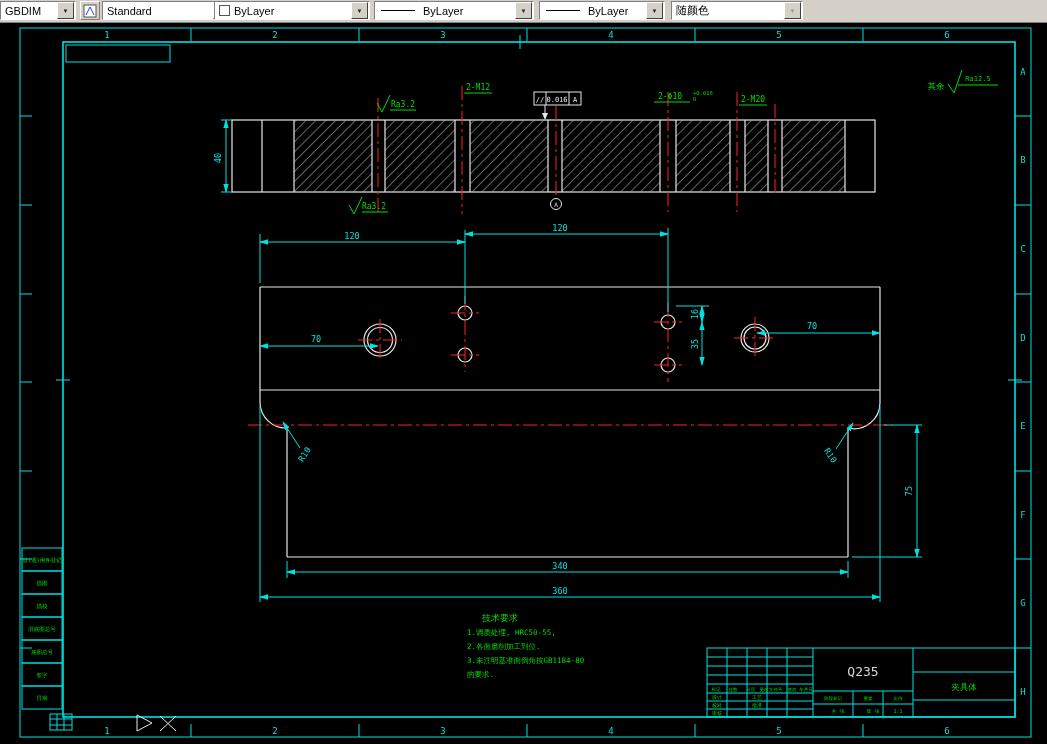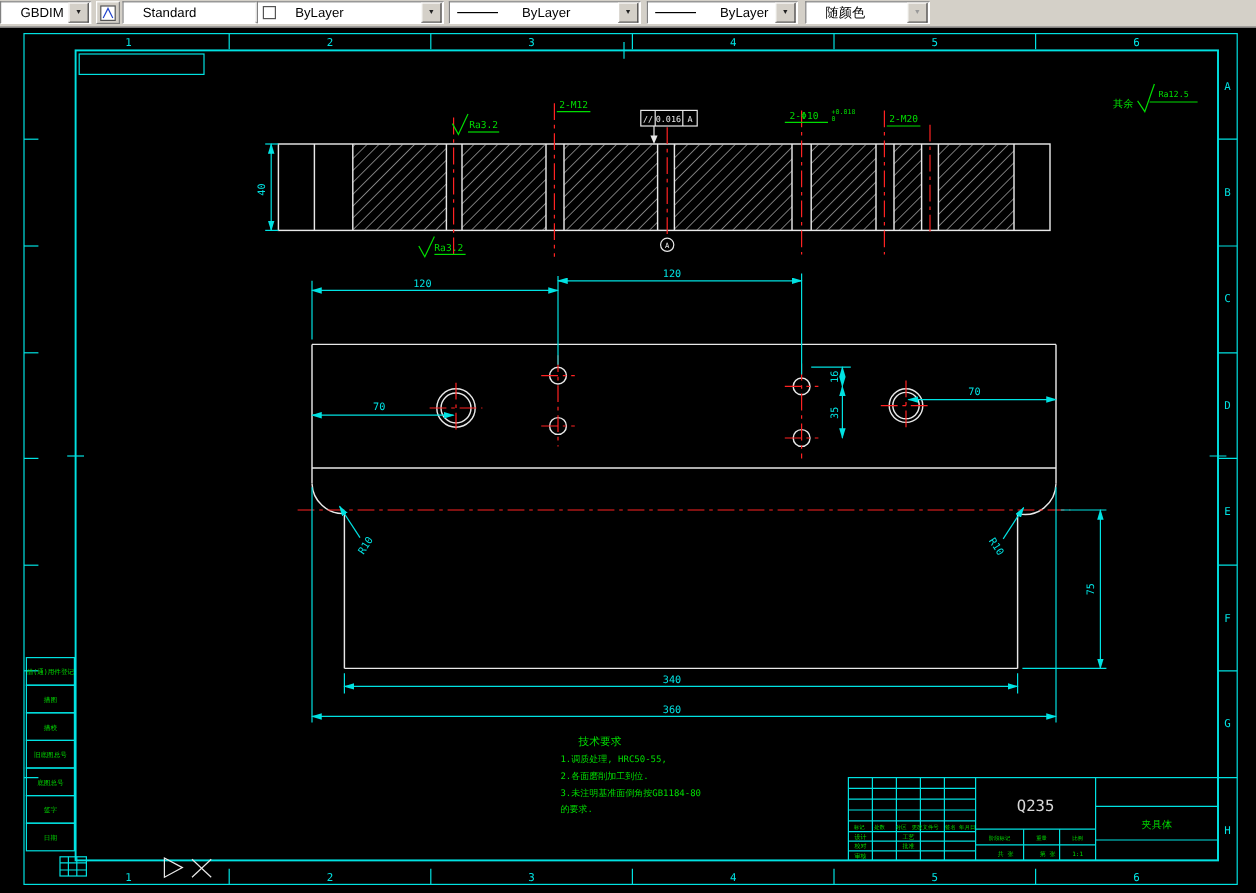--- a/index.html
+++ b/index.html
@@ -4,21 +4,21 @@
 <style>
   html,body{margin:0;padding:0;background:#000;}
   .app{position:relative;width:1047px;height:744px;background:#000;overflow:hidden;
        font-family:"Liberation Sans",sans-serif;}
   
   .toolbar{position:absolute;top:0;left:0;width:1047px;height:22px;background:#d4d0c8;
            border-bottom:1px solid #808080;z-index:5;}
   .combo{position:absolute;top:1px;height:19px;background:#fff;
          border:1px solid;border-color:#808080 #fff #fff #808080;
          display:flex;align-items:center;overflow:hidden;box-sizing:border-box;}
-  .combo .txt{font-size:11px;color:#000;padding-left:16px;white-space:nowrap;flex:1;}
+  .combo .txt{font-size:11px;color:#000;padding-left:4px;white-space:nowrap;flex:1;}
   .combo .btn{width:15px;height:15px;margin-right:1px;background:#d4d0c8;flex:none;
               border:1px solid;border-color:#fff #404040 #404040 #fff;
               display:flex;align-items:center;justify-content:center;
               font-size:6px;color:#222;}
   .combo.disabled .btn{color:#999;}
   .swatch{width:9px;height:9px;border:1px solid #555;background:#fff;margin-left:4px;flex:none;}
   .linesample{width:34px;height:0;border-top:1px solid #000;margin:0 4px 0 6px;flex:none;}
   .tbbtn{position:absolute;top:1px;width:20px;height:19px;background:#d4d0c8;box-sizing:border-box;
          border:1px solid;border-color:#fff #808080 #808080 #fff;
          display:flex;align-items:center;justify-content:center;}
@@ -373,18 +373,18 @@
       <span class="txt">ByLayer</span>
       <span class="btn">▼</span>
     </div>
 
     <div class="combo" style="left:539px;width:126px">
       <span class="linesample"></span>
       <span class="txt">ByLayer</span>
       <span class="btn">▼</span>
     </div>
 
-    <div class="combo disabled" style="left:671px;width:104px">
+    <div class="combo disabled" style="left:671px;width:132px">
       <span class="txt">随颜色</span>
       <span class="btn">▼</span>
     </div>
   </div>
 </div>
 
 </body></html>

